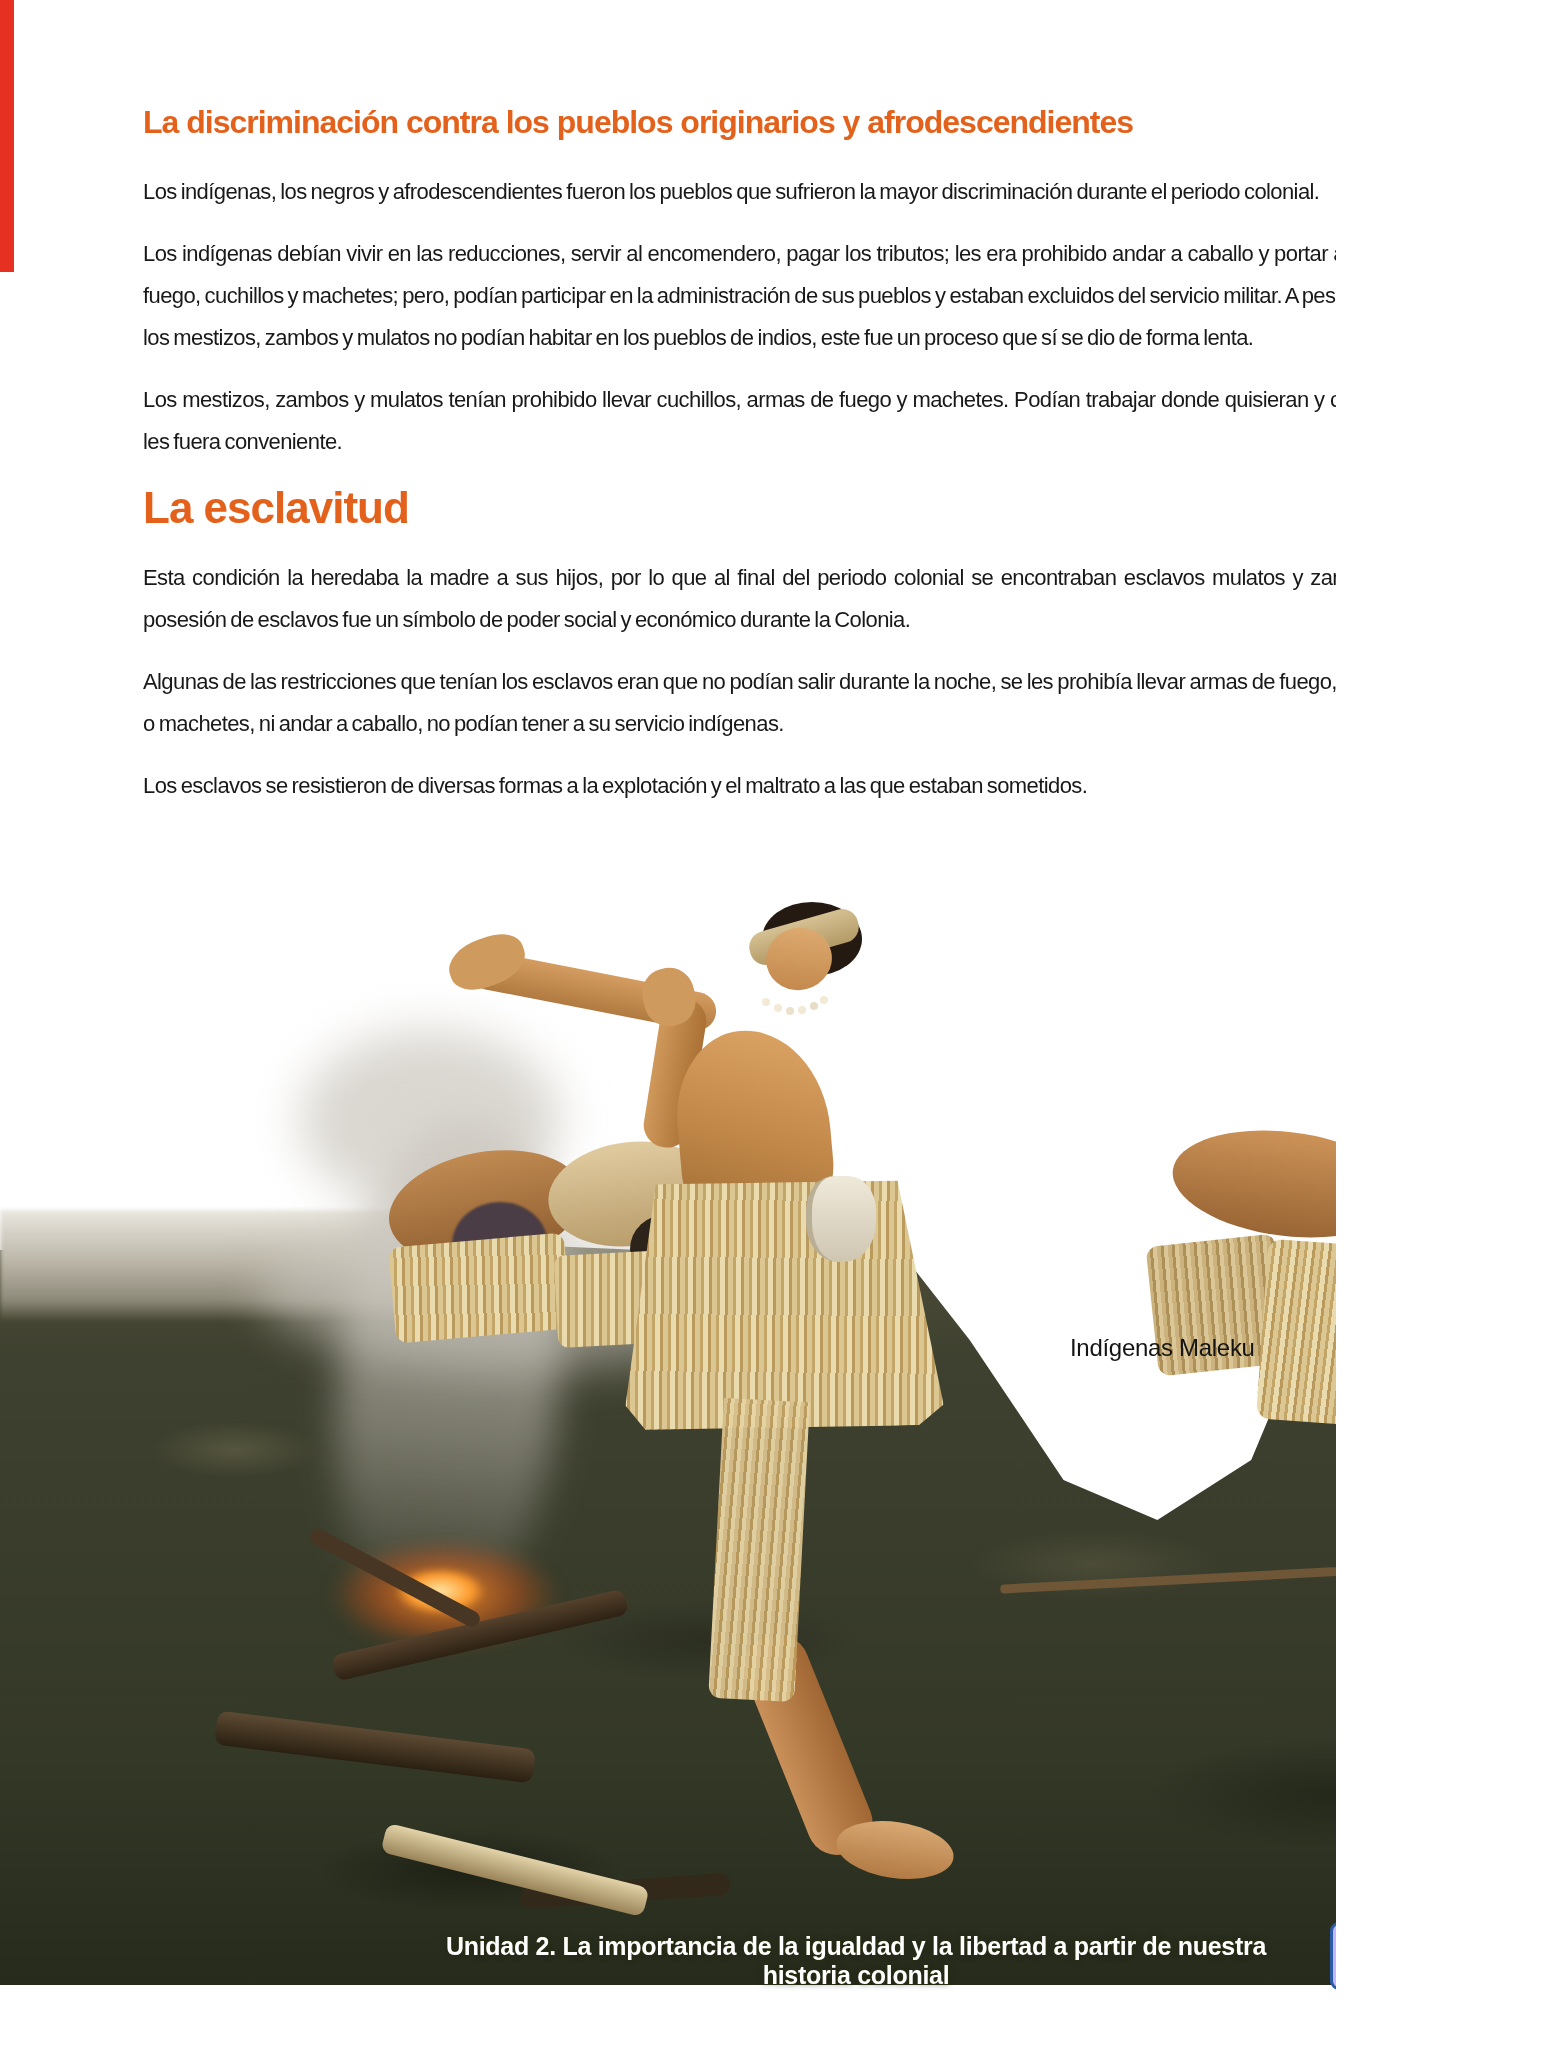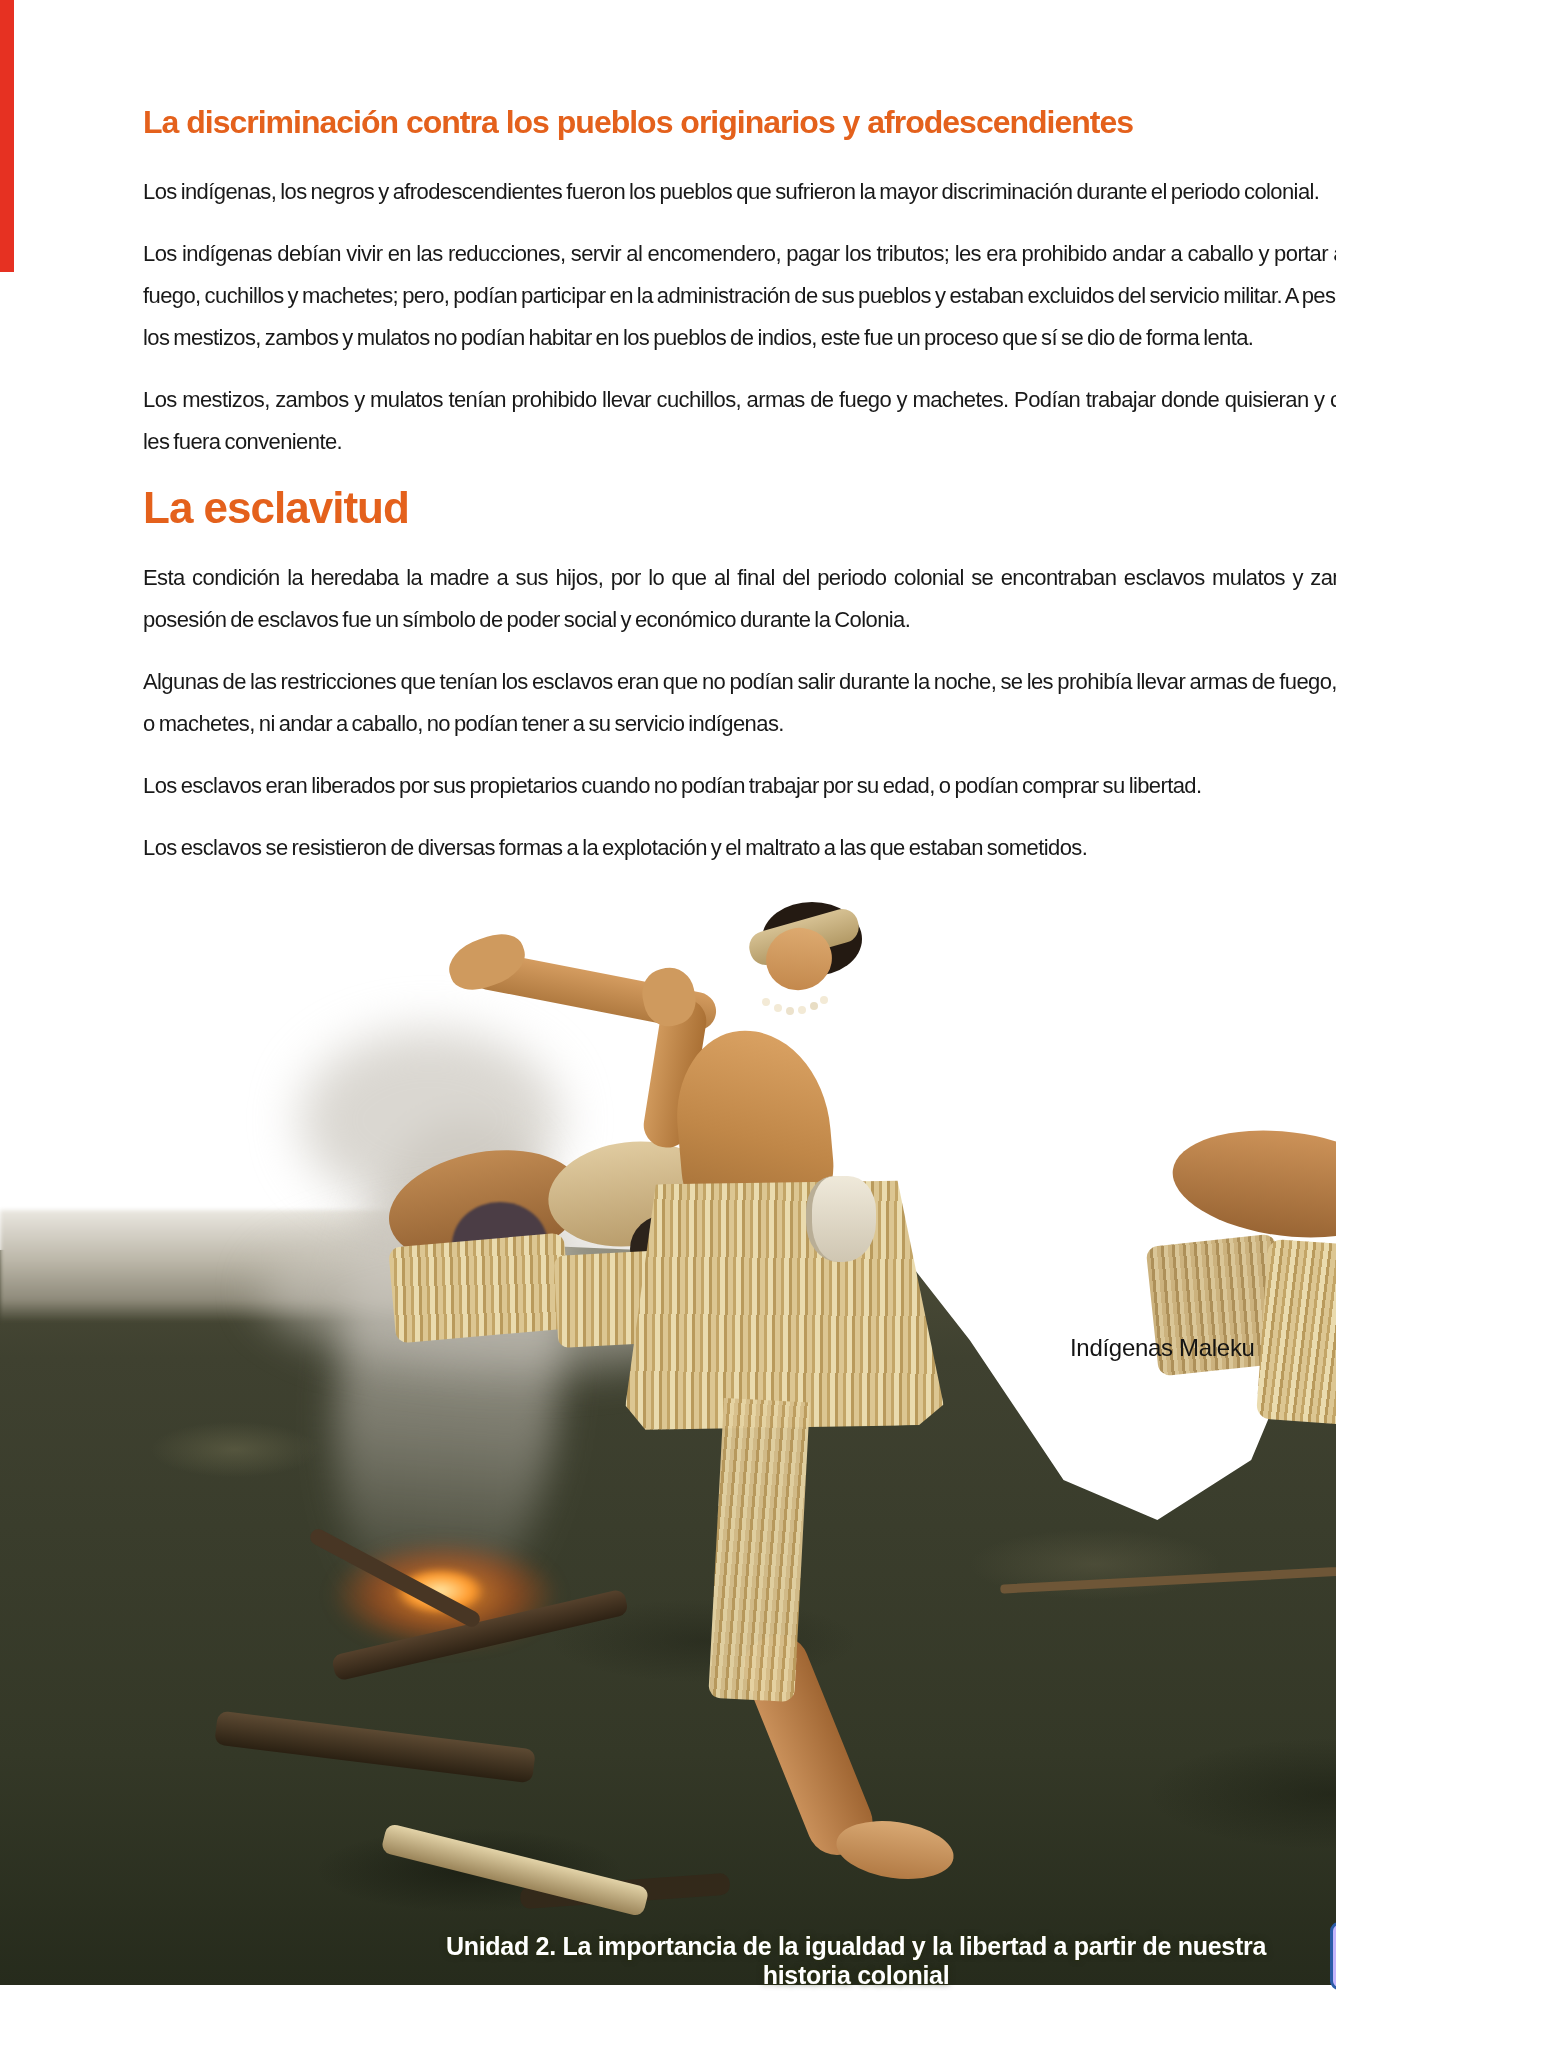--- a/index.html
+++ b/index.html
@@ -124,21 +124,20 @@
   <div class="edge-tab"></div>
 
   <div class="content">
     <h1>La discriminación contra los pueblos originarios y afrodescendientes</h1>
     <p>Los indígenas, los negros y afrodescendientes fueron los pueblos que sufrieron la mayor discriminación durante el periodo colonial.</p>
     <p>Los indígenas debían vivir en las reducciones, servir al encomendero, pagar los tributos; les era prohibido andar a caballo y portar armas de fuego, cuchillos y machetes; pero, podían participar en la administración de sus pueblos y estaban excluidos del servicio militar. A pesar de que los mestizos, zambos y mulatos no podían habitar en los pueblos de indios, este fue un proceso que sí se dio de forma lenta.</p>
     <p>Los mestizos, zambos y mulatos tenían prohibido llevar cuchillos, armas de fuego y machetes. Podían trabajar donde quisieran y con quien les fuera conveniente.</p>
     <h2>La esclavitud</h2>
     <p>Esta condición la heredaba la madre a sus hijos, por lo que al final del periodo colonial se encontraban esclavos mulatos y zambos. La posesión de esclavos fue un símbolo de poder social y económico durante la Colonia.</p>
     <p>Algunas de las restricciones que tenían los esclavos eran que no podían salir durante la noche, se les prohibía llevar armas de fuego, cuchillos o machetes, ni andar a caballo, no podían tener a su servicio indígenas.</p>
-    <p>Los esclavos eran liberados por sus propietarios cuando no podían trabajar por su edad, o podían comprar su libertad.</p>
     <p>Los esclavos se resistieron de diversas formas a la explotación y el maltrato a las que estaban sometidos.</p>
   </div>
 
   <div class="scene">
     <div class="ground"></div>
     <div class="stones"></div>
 
     <div class="smoke-col"></div>
     <div class="smoke-puff"></div>
     <div class="smoke-haze"></div>

